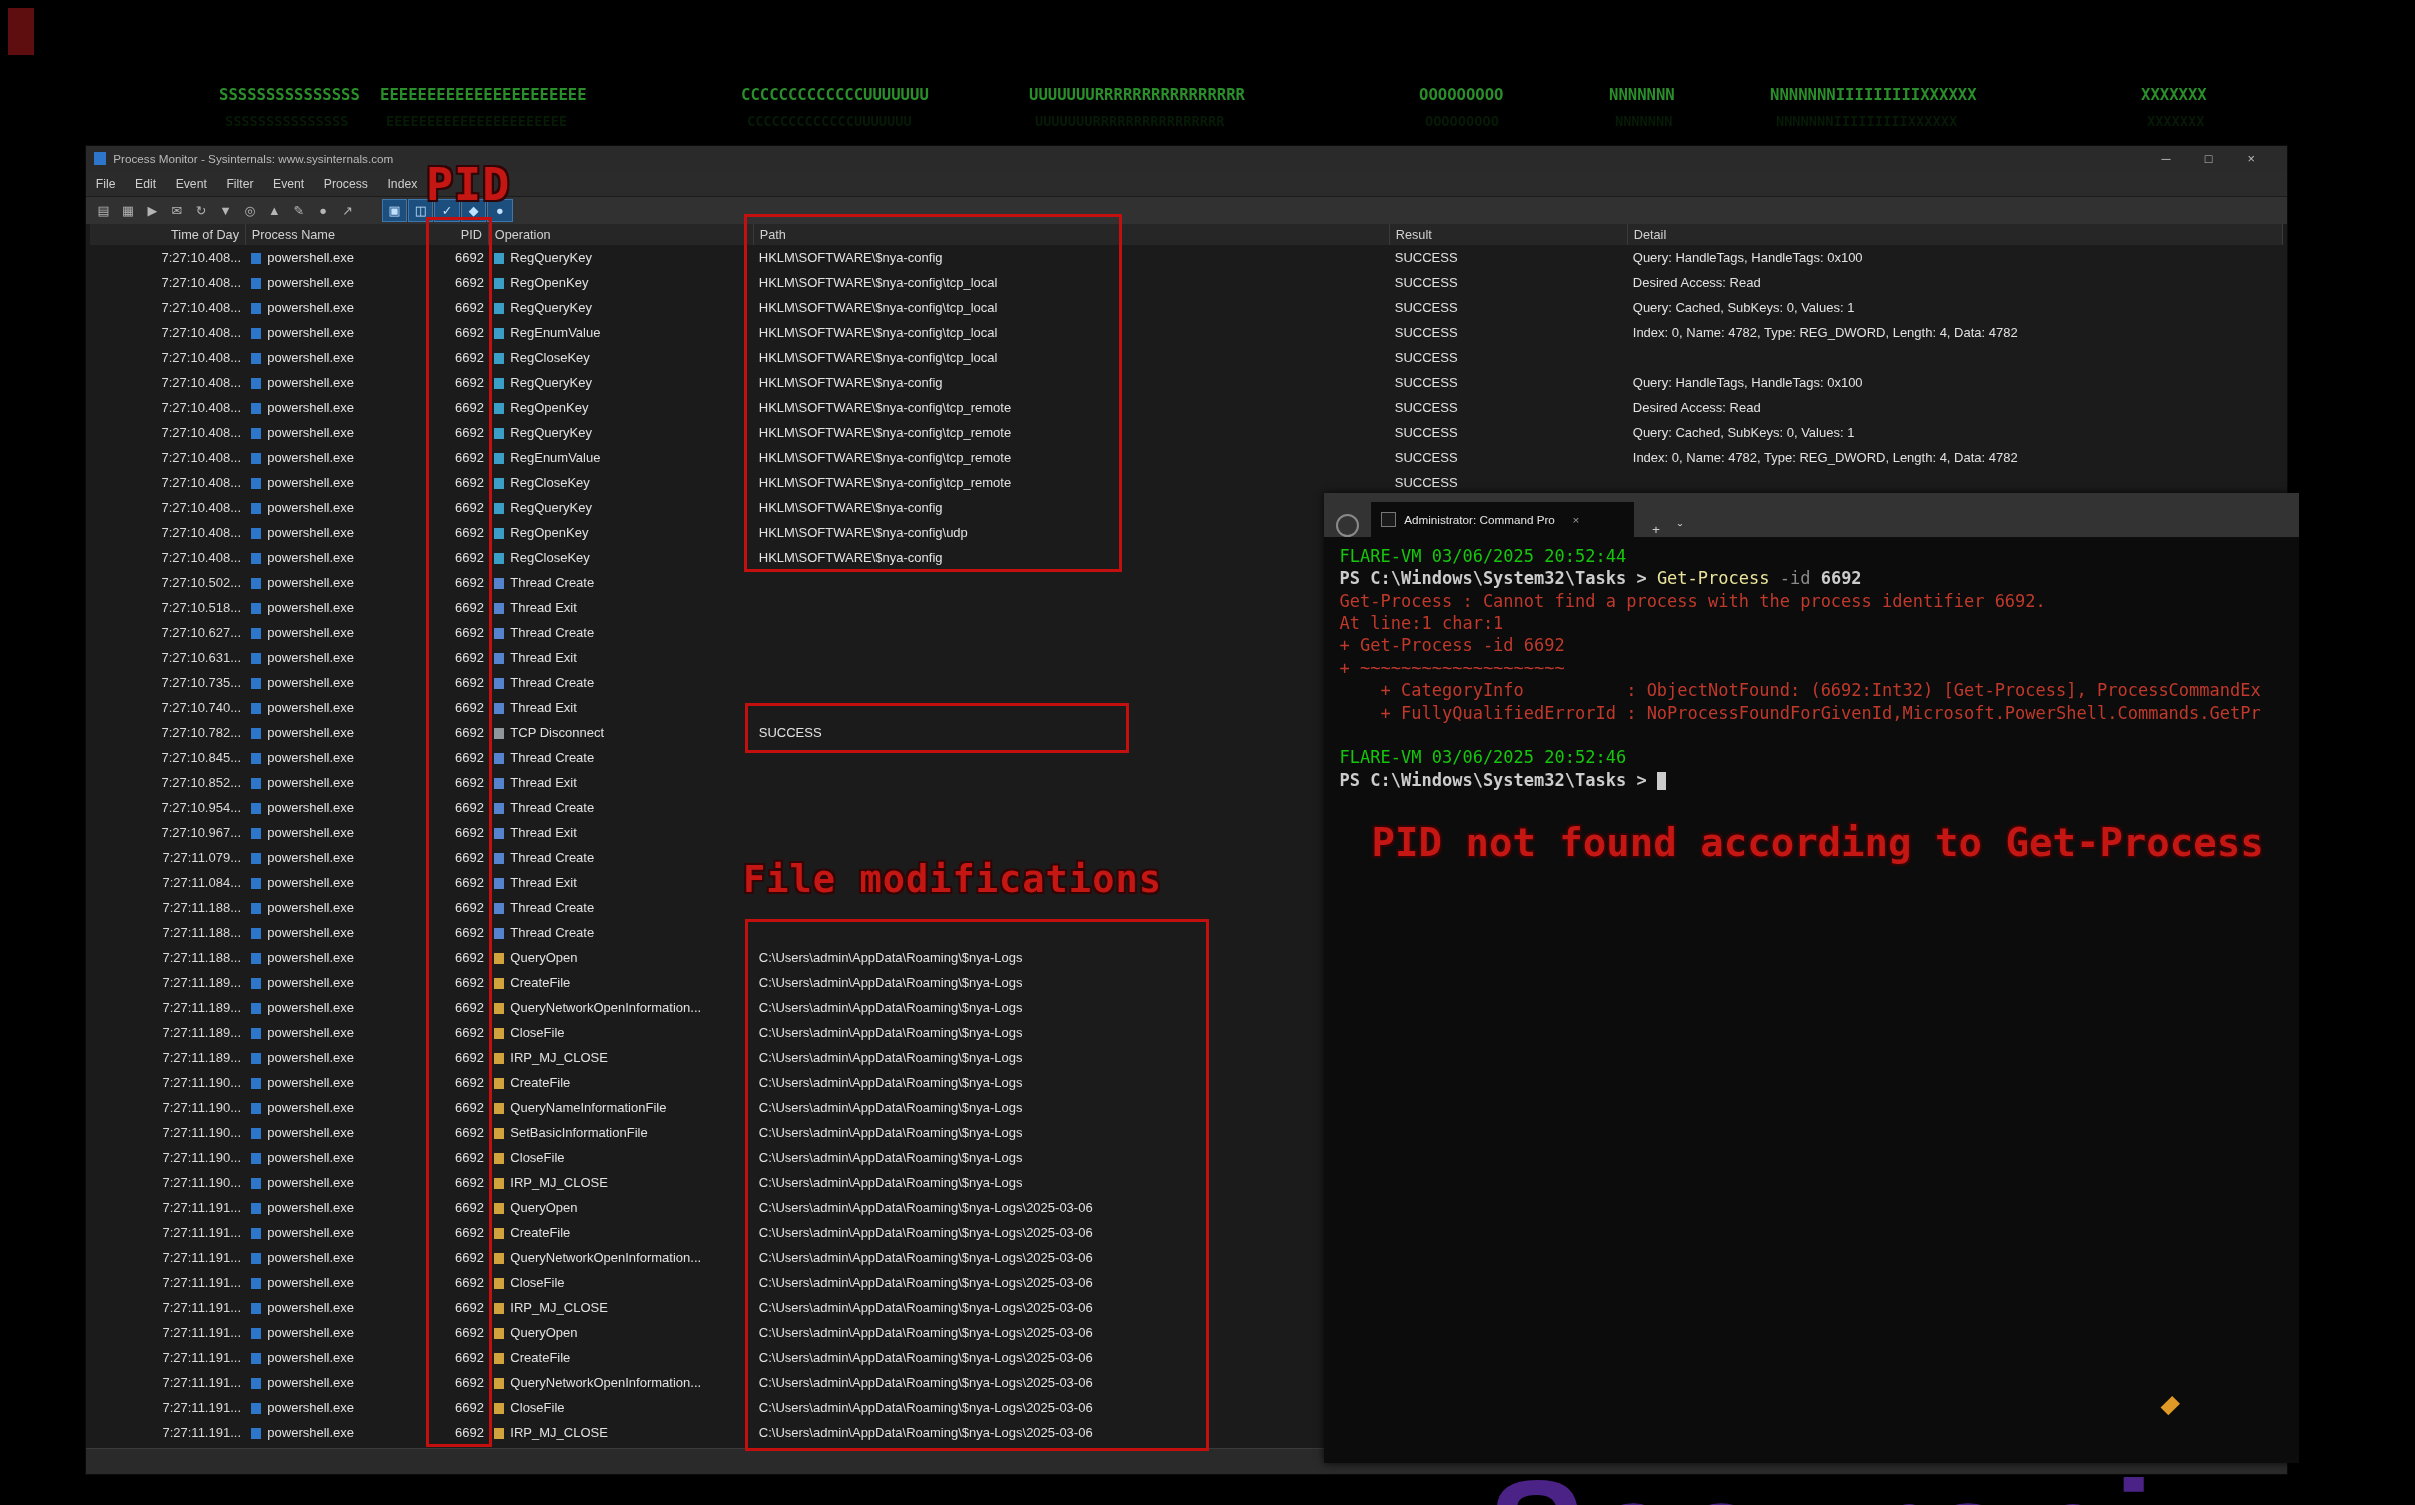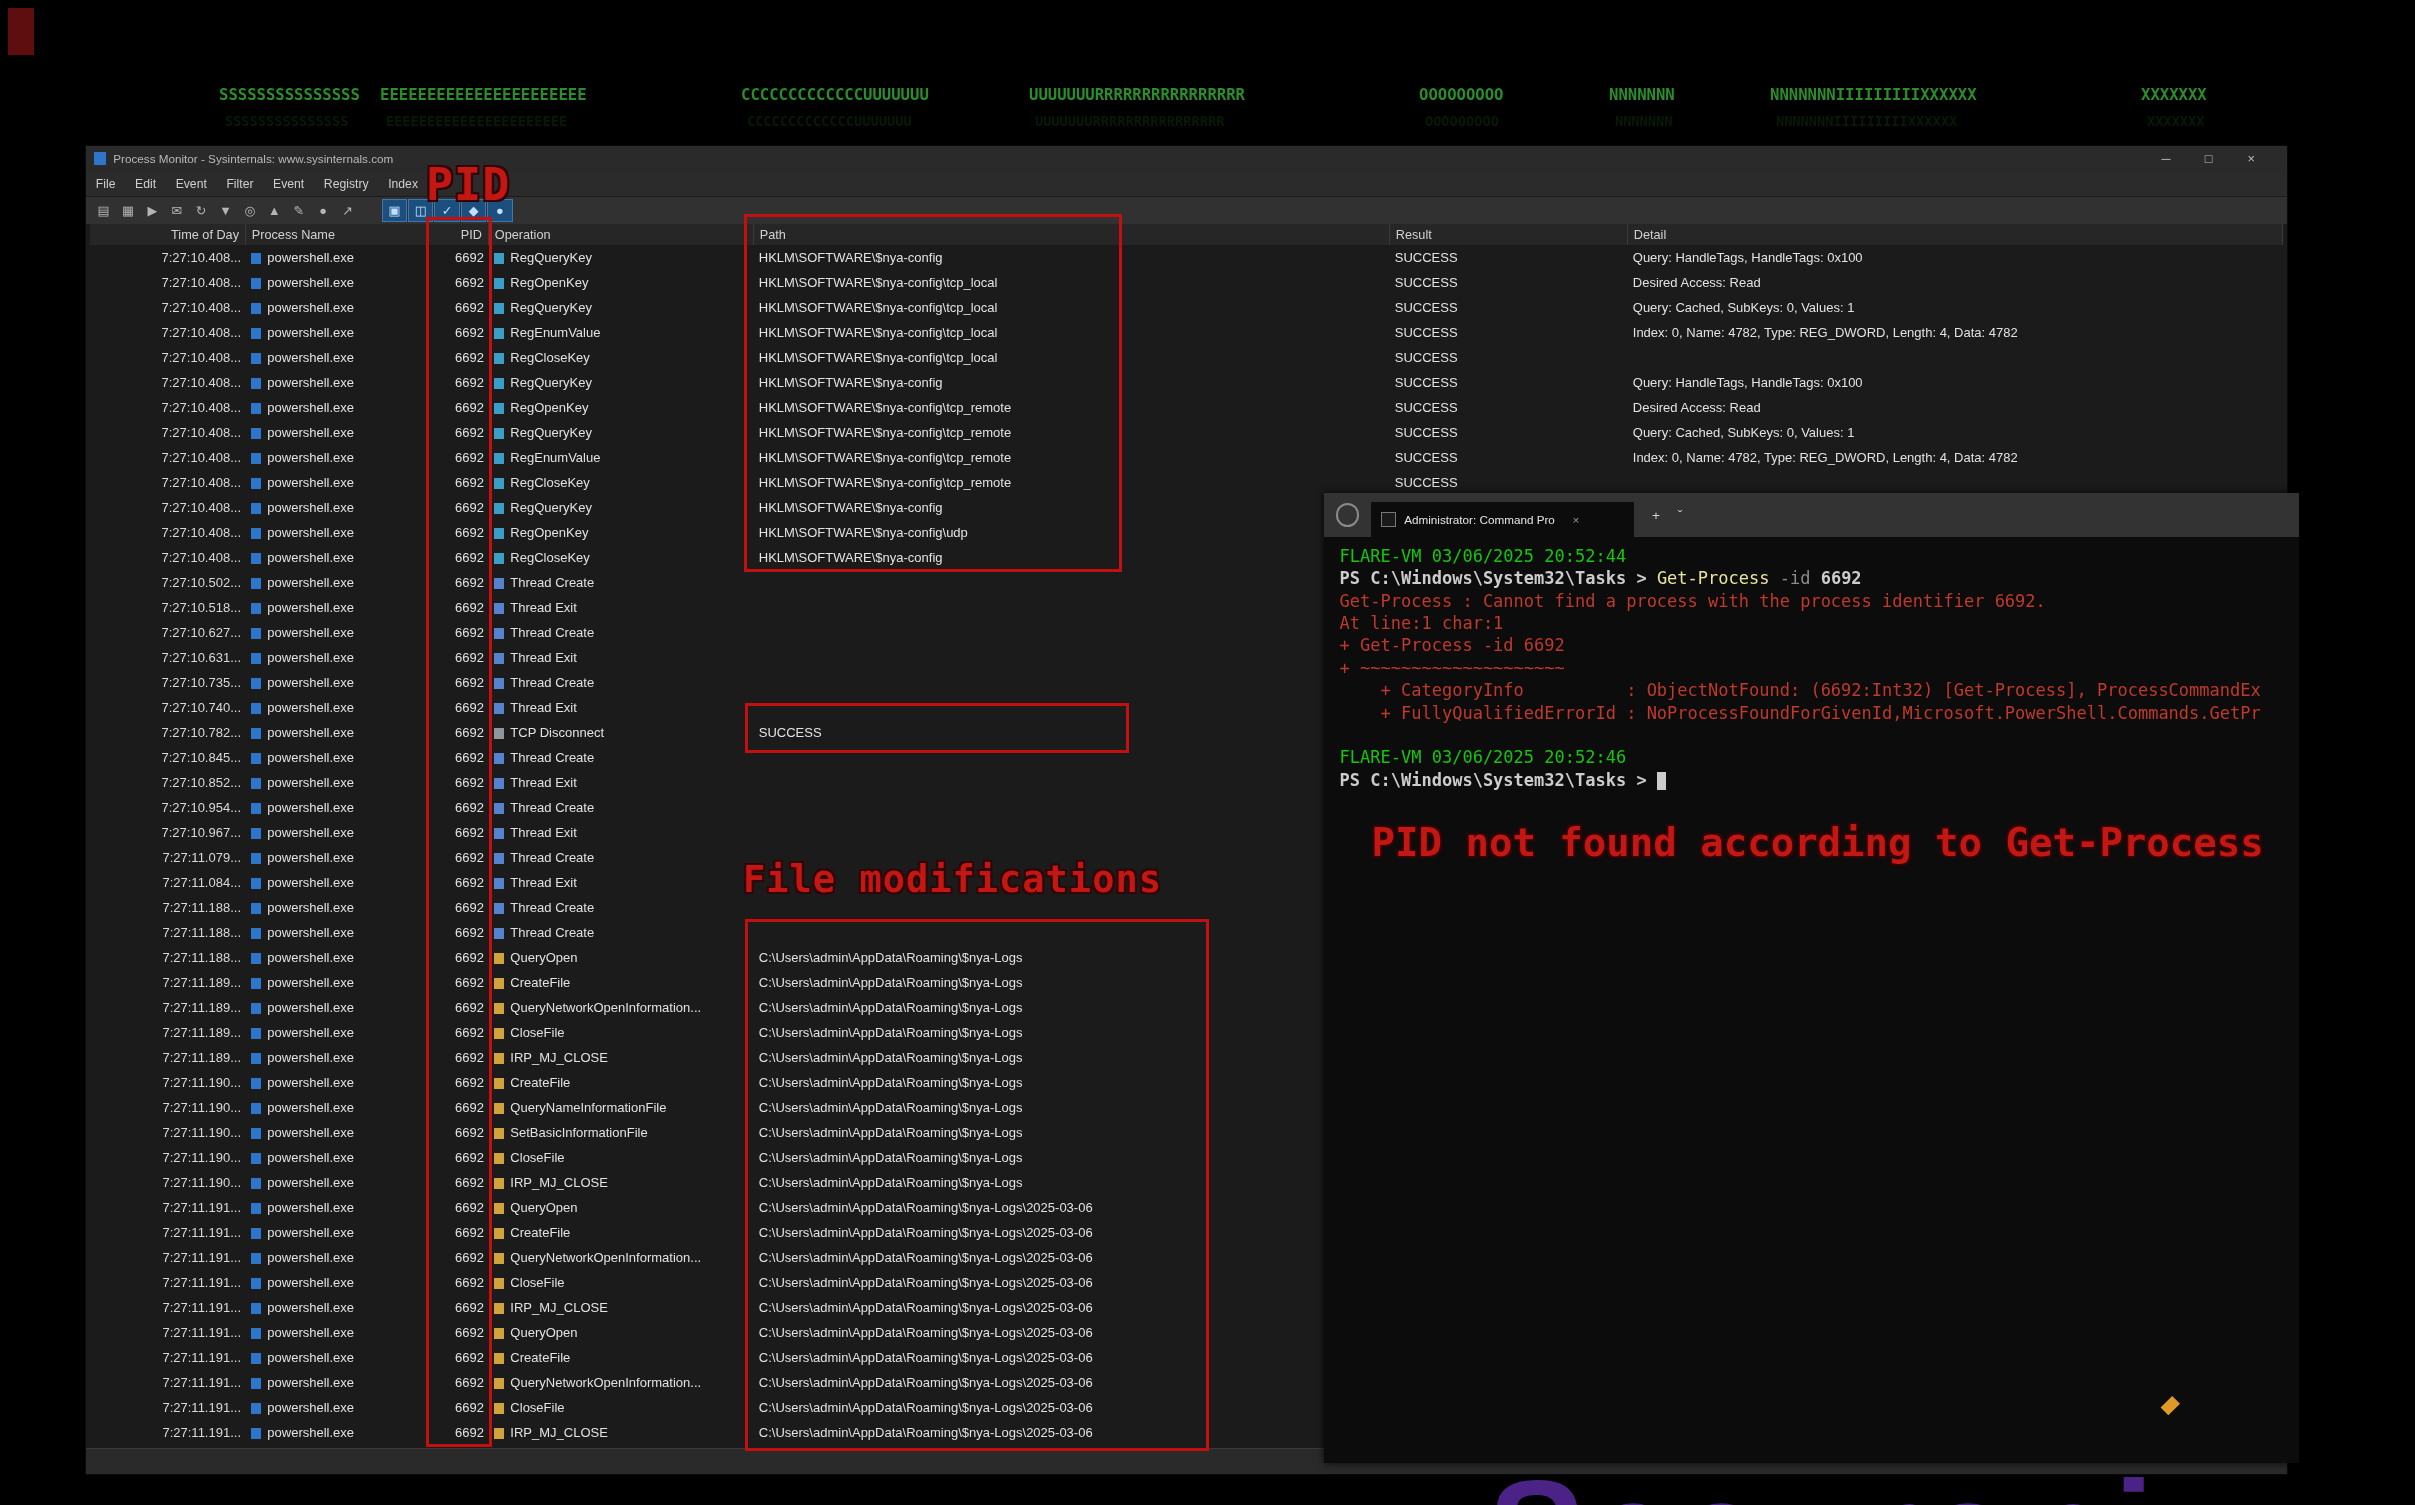--- a/index.html
+++ b/index.html
@@ -60,21 +60,21 @@
   #anno-registry{left:741px;top:148px;font-size:37px;}
   #box-registry{left:744px;top:214px;width:378px;height:358px;}
   #anno-c2{left:743px;top:640px;font-size:41px;}
   #box-c2{left:745px;top:703px;width:384px;height:50px;}
   #anno-file{left:743px;top:858px;font-size:37px;}
   #box-file{left:745px;top:919px;width:464px;height:532px;}
   
   #terminal{position:absolute;left:1324px;top:493px;width:975px;height:970px;background:#0c0c0c;
             z-index:6;box-shadow:0 0 7.8px rgba(0,0,0,.8);}
   #term-tabbar{position:absolute;left:0;top:0;right:0;height:44px;background:#333333;
-               display:flex;align-items:center;}
+               display:flex;align-items:flex-end;}
   #term-circle{width:19.5px;height:19.5px;border:2px solid #8a8a8a;border-radius:50%;margin:0 11.7px;}
   #term-tab{height:35px;margin-top:8.8px;background:#0c0c0c;display:flex;align-items:center;
             padding:0 9.8px;color:#e6e6e6;font-size:11.7px;min-width:244px;}
   #term-tab .tabicon{width:13.7px;height:13.7px;background:#1a1a1a;border:1px solid #777;
                      margin-right:7.8px;}
   #term-tab .tabclose{margin-left:17.6px;color:#9a9a9a;font-size:11.7px;}
   .term-tb-btn{color:#cfcfcf;font-size:13.7px;margin-left:17.6px;}
   #term-content{position:absolute;left:0;top:44px;right:0;bottom:0;padding:7.8px 15.6px;
                 font-family:"DejaVu Sans Mono",monospace;font-size:17px;line-height:22.4px;
                 white-space:pre;overflow:hidden;}
@@ -127,21 +127,21 @@
         <span>□</span>
         <span>×</span>
       </div>
     </div>
     <div id="pm-menubar">
         <span class="menu-item">File</span>
         <span class="menu-item">Edit</span>
         <span class="menu-item">Event</span>
         <span class="menu-item">Filter</span>
         <span class="menu-item">Event</span>
-        <span class="menu-item">Registry</span>
+        <span class="menu-item">Process</span>
         <span class="menu-item">Index</span>
       </div>
     <div id="pm-toolbar">
         <span class="tool-btn">▤</span>
         <span class="tool-btn">▦</span>
         <span class="tool-btn">▶</span>
         <span class="tool-btn">✉</span>
         <span class="tool-btn">↻</span>
         <span class="tool-btn">▼</span>
         <span class="tool-btn">◎</span>

